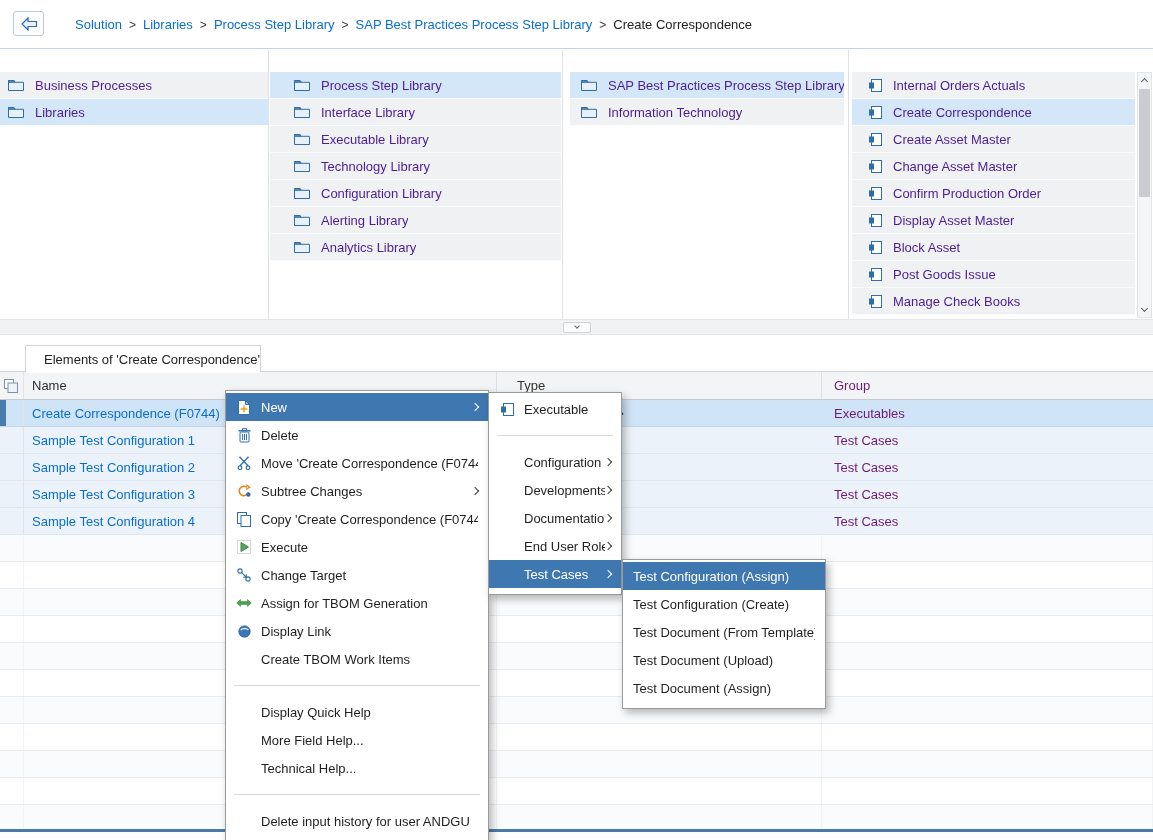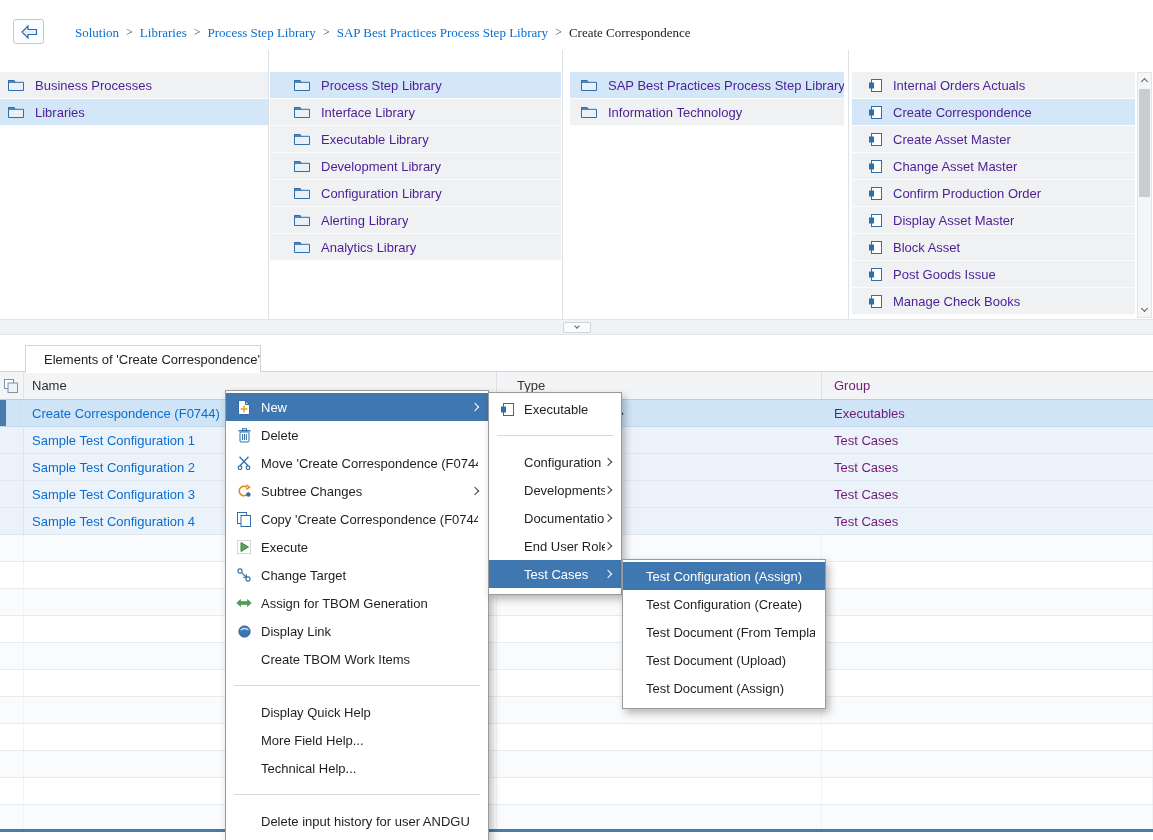--- a/index.html
+++ b/index.html
@@ -5,21 +5,21 @@
   * { box-sizing: border-box; }
   html, body { margin: 0; padding: 0; background: #fff; }
   .screen {
     position: relative; width: 1153px; height: 840px; overflow: hidden;
     font-family: "Liberation Sans", sans-serif; font-size: 13px; color: #222;
     background: #fff;
   }
   svg { display: block; }
 
   
-  .topbar { position: absolute; left: 0; top: 8px; width: 100%; height: 49px; background: #fff; border-bottom: 1px solid #bdd6ec; font-family: Liberation Serif, serif; }
+  .topbar { position: absolute; left: 0; top: 0; width: 100%; height: 49px; background: #fff; border-bottom: 1px solid #bdd6ec; }
   .back-btn { position: absolute; left: 13px; top: 11px; width: 31px; height: 25px; border: 1px solid #c3c9ce; border-radius: 3px; background: #fcfdfe; display: flex; align-items: center; justify-content: center; cursor: pointer; }
   .breadcrumb { position: absolute; left: 75px; top: 0; height: 49px; display: flex; align-items: center; gap: 7px; white-space: nowrap; }
   .crumb { color: var(--accent-blue, #0a6ed1); cursor: pointer; }
   .crumb.current { color: #222; cursor: default; }
   .crumb-sep { color: #3a3a3a; font-size: 12px; }
 
   
   .panels { position: absolute; left: 0; top: 50px; width: 100%; height: 269px; background: #fff; }
   .vdiv { position: absolute; top: 0; height: 269px; width: 1px; background: #dde2e7; }
   .panel { position: absolute; top: 22px; }
@@ -79,21 +79,21 @@
 
   
   .menu { position: absolute; background: #fff; border: 1px solid #9a9a9a; box-shadow: 3px 4px 8px rgba(0,0,0,.28); padding: 2px 0 6px 0; }
   .menu-main { left: 225px; top: 390px; width: 264px; z-index: 20; }
   .menu-sub1 { left: 488px; top: 392px; width: 134px; z-index: 21; }
   .menu-sub2 { left: 622px; top: 559px; width: 204px; z-index: 22; }
   .mi { height: 28px; display: flex; align-items: center; padding: 0 10px 0 8px; cursor: pointer; color: #1f1f1f; }
   .mi .ic { width: 20px; min-width: 20px; display: flex; justify-content: center; margin-right: 7px; }
   .mi .lbl { flex: 1; white-space: nowrap; overflow: hidden; }
   .mi.hl { background: var(--menu-highlight, #3f78b0); color: #fff; }
-  .mi.noicon { padding-left: 23px; }
+  .mi.noicon { padding-left: 10px; }
   .menu-sep { height: 1px; background: #d8d8d8; margin: 12px 8px; }
 </style>
 </head>
 <body>
 
 <svg width="0" height="0" style="position:absolute">
   <defs>
     <symbol id="i-back" viewBox="0 0 18 14">
       <path d="M8 1 L2 7 L8 13 V9.5 H16.5 V4.5 H8 Z" fill="#e8f1fa" stroke="#2f6ea8" stroke-width="1.2"></path>
     </symbol>
@@ -229,21 +229,21 @@
             </svg>
           </span>
         <span class="plabel">Executable Library</span>
       </div>
       <div class="prow">
         <span>
             <svg width="16" height="12">
               <use href="#i-folder"></use>
             </svg>
           </span>
-        <span class="plabel">Development Library</span>
+        <span class="plabel">Technology Library</span>
       </div>
       <div class="prow">
         <span>
             <svg width="16" height="12">
               <use href="#i-folder"></use>
             </svg>
           </span>
         <span class="plabel">Configuration Library</span>
       </div>
       <div class="prow">

